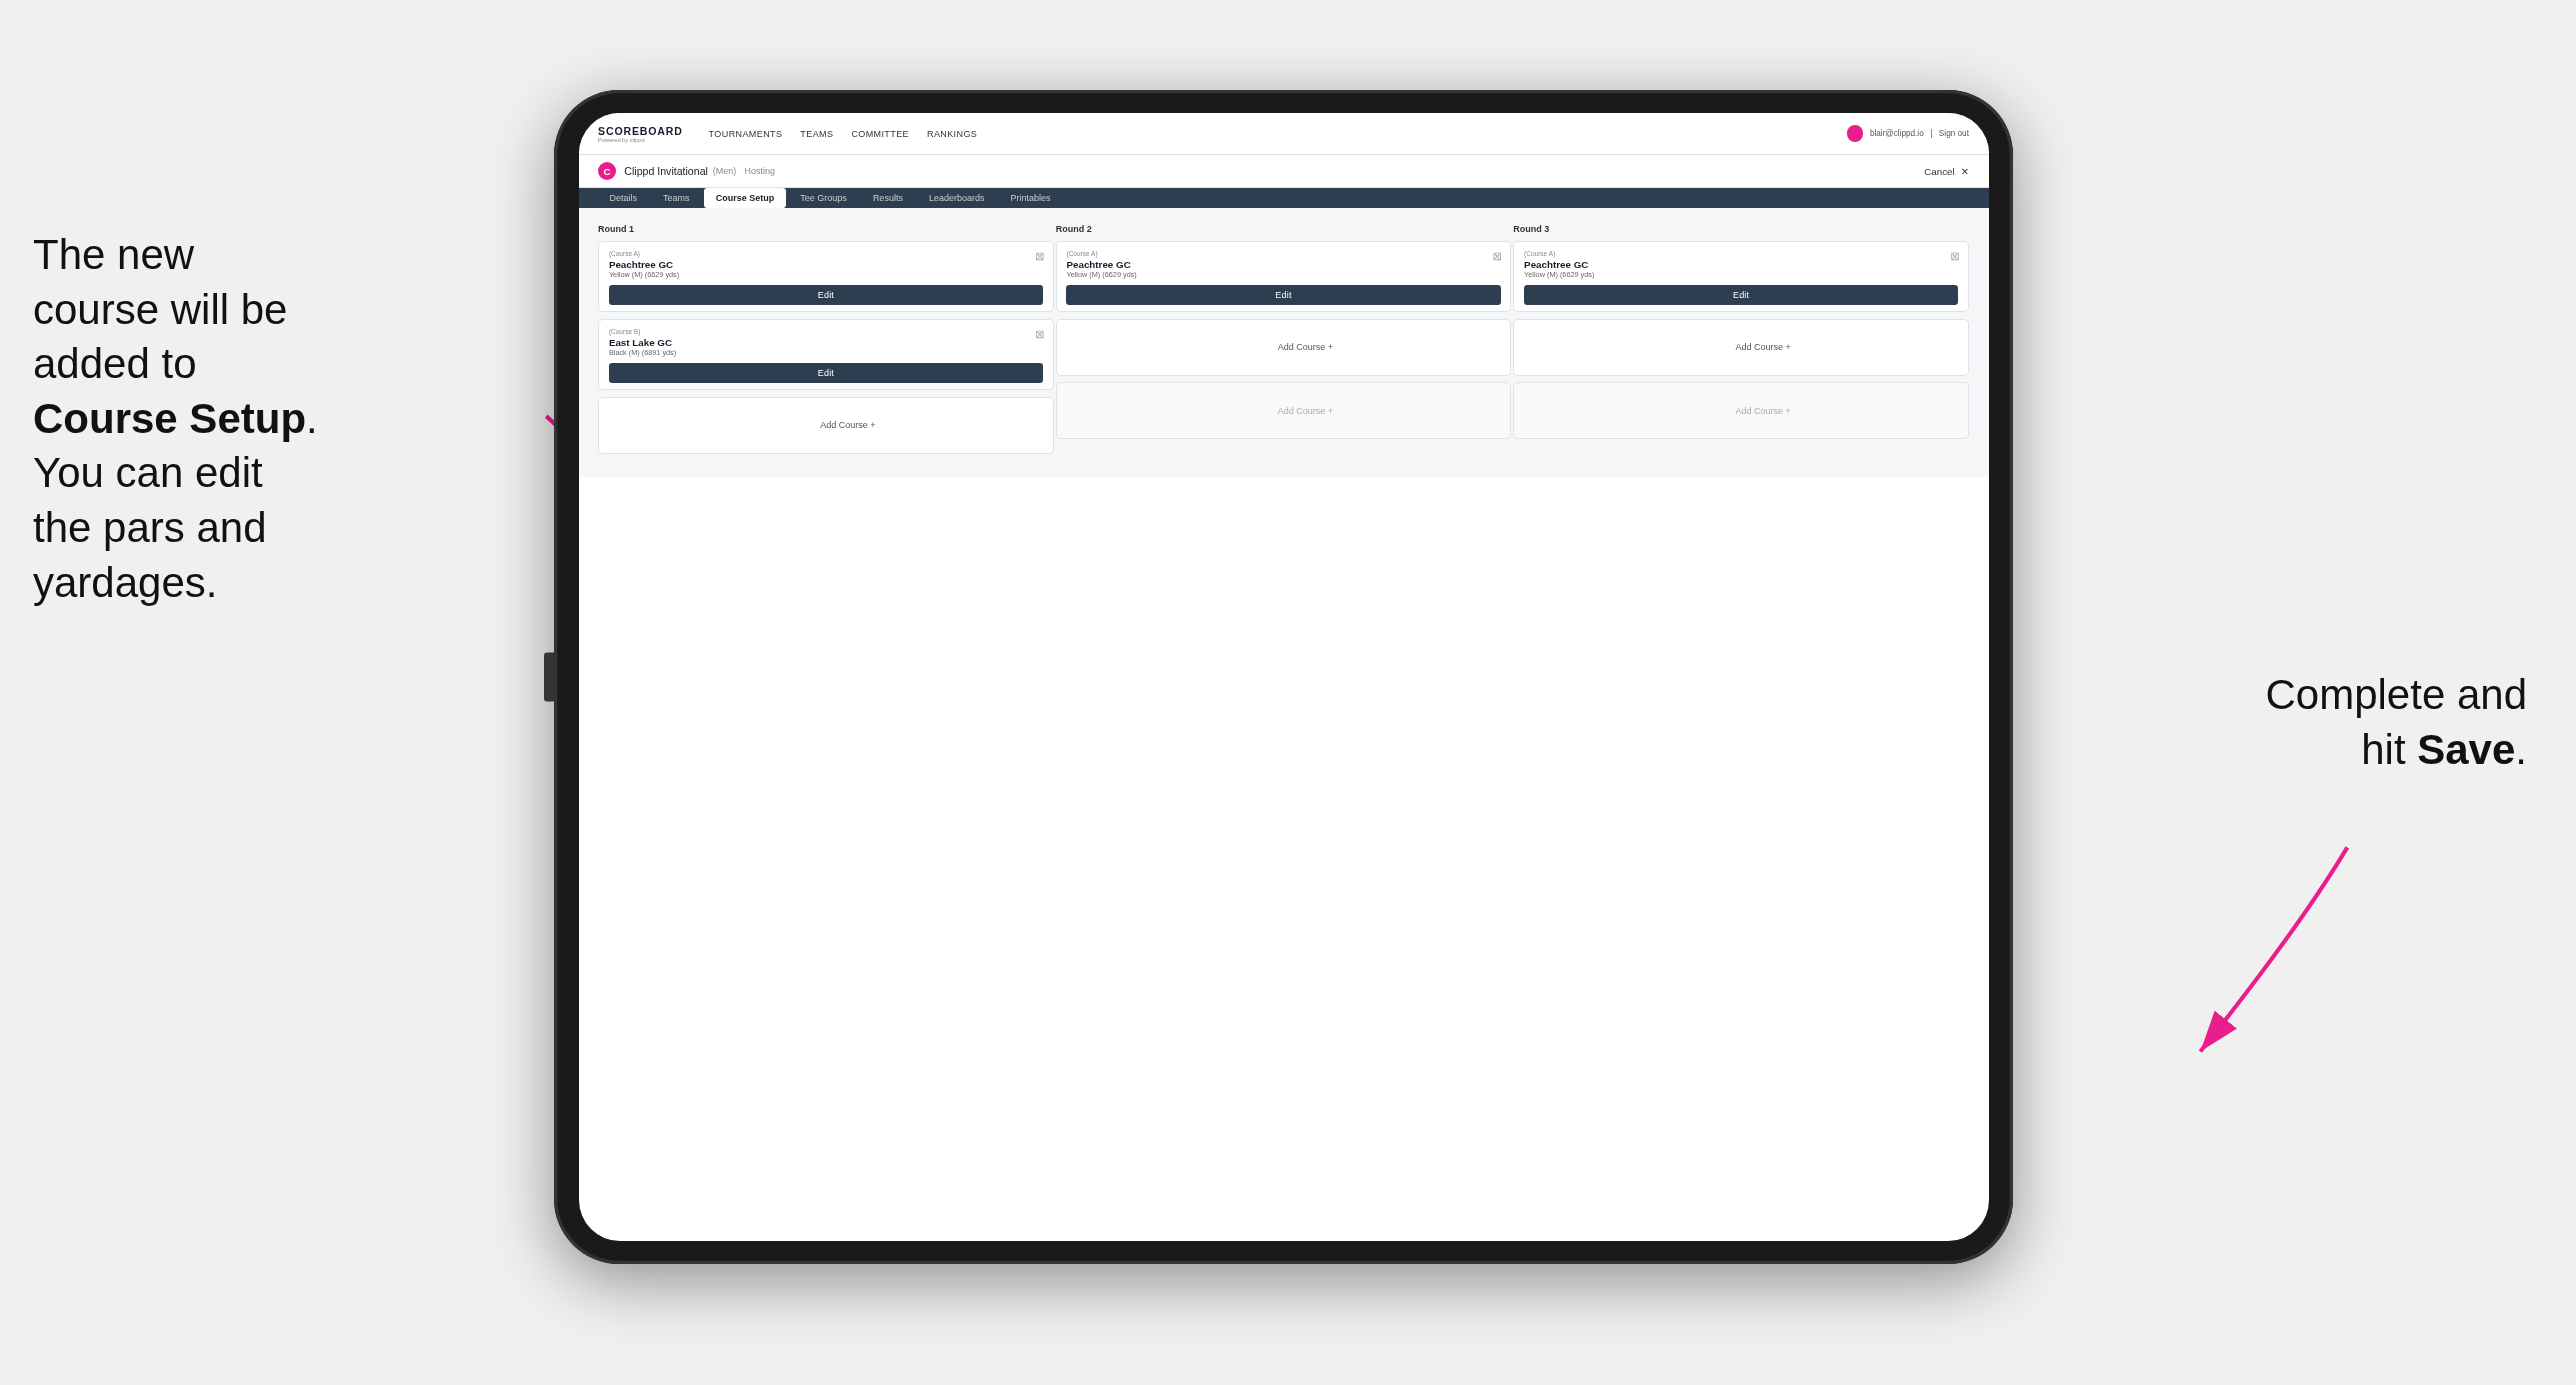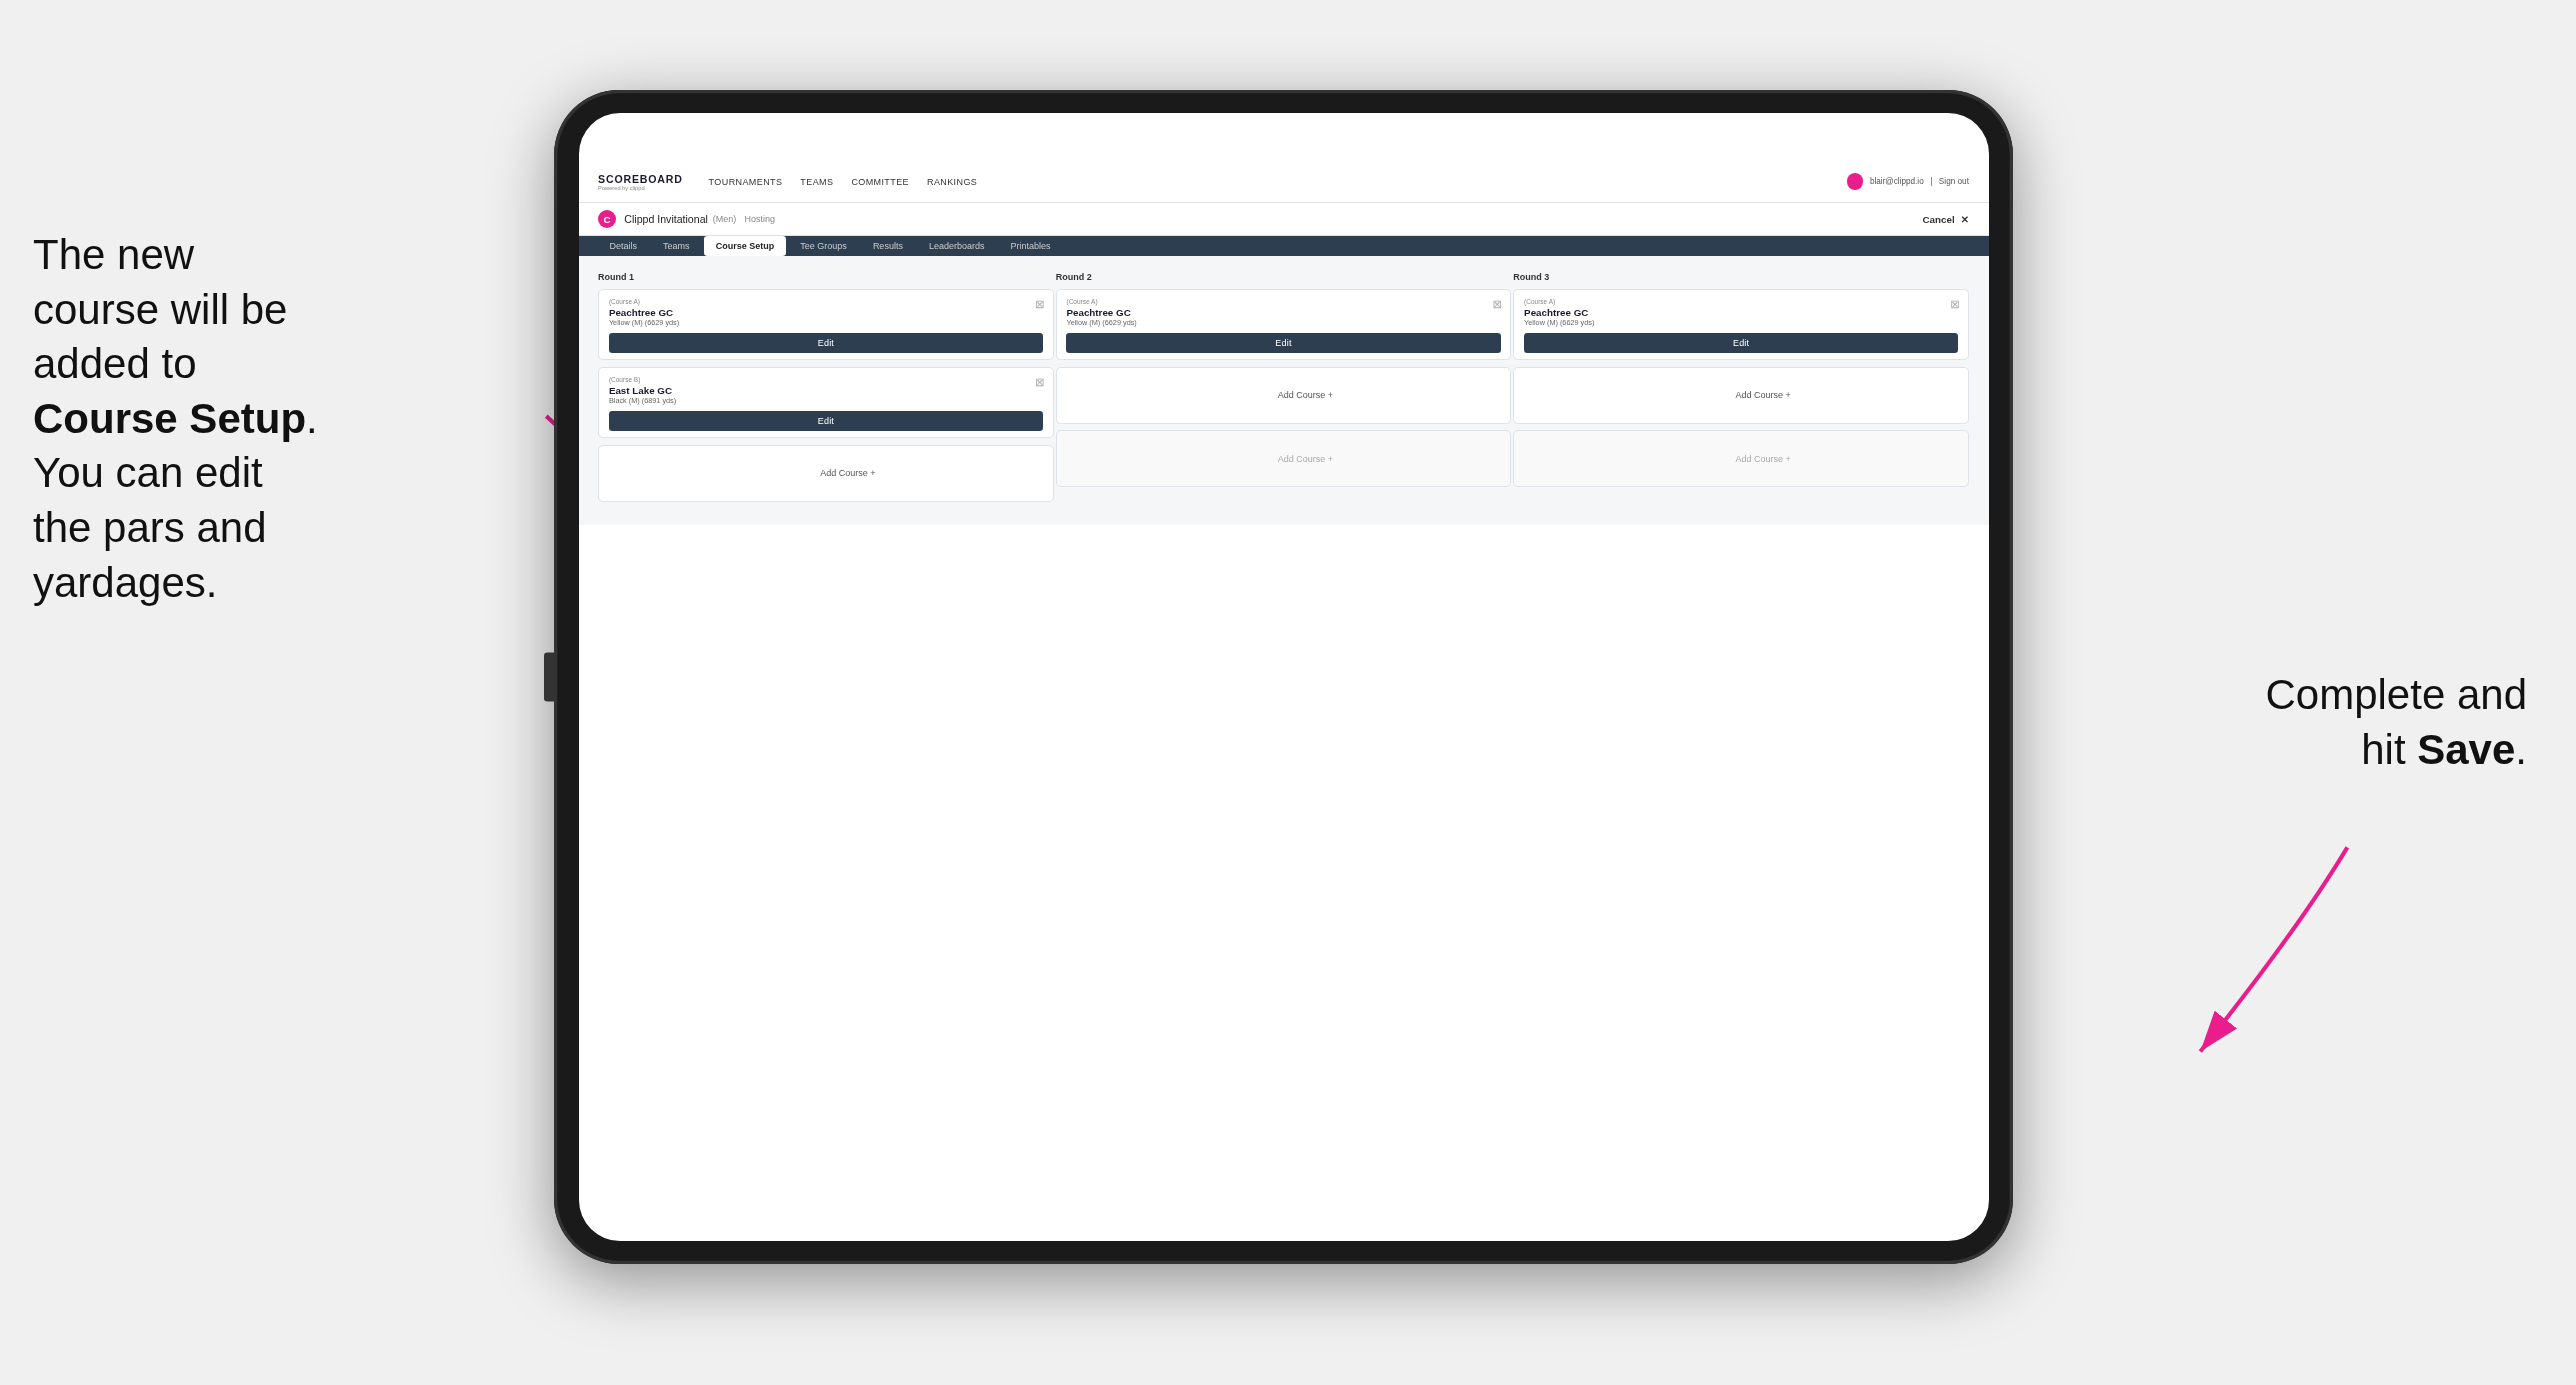--- a/index.html
+++ b/index.html
@@ -73,21 +73,20 @@
     }
 
     
     .top-nav {
       background: #fff;
       border-bottom: 0.8px solid #e0e0e0;
       display: flex;
       align-items: center;
       padding: 0 19.6px;
       height: 42px;
-      margin-top: 48px;
     }
 
     .scoreboard-logo {
       display: flex;
       flex-direction: column;
       margin-right: 26px;
     }
     .scoreboard-logo .main-text {
       font-size: 10.6px;
       font-weight: 800;
@@ -167,21 +166,21 @@
       margin-left: 8.2px;
     }
     .cancel-btn {
       margin-left: auto;
       font-size: 9.8px;
       color: #333;
       cursor: pointer;
     }
     .cancel-btn span {
       margin-left: 3.3px;
-      font-weight: 700;
+      font-weight: 400;
     }
 
     
     .sub-tabs {
       background: #2c3e50;
       display: flex;
       padding: 0 19.6px;
       height: 20px;
       align-items: center;
       gap: 3.3px;

